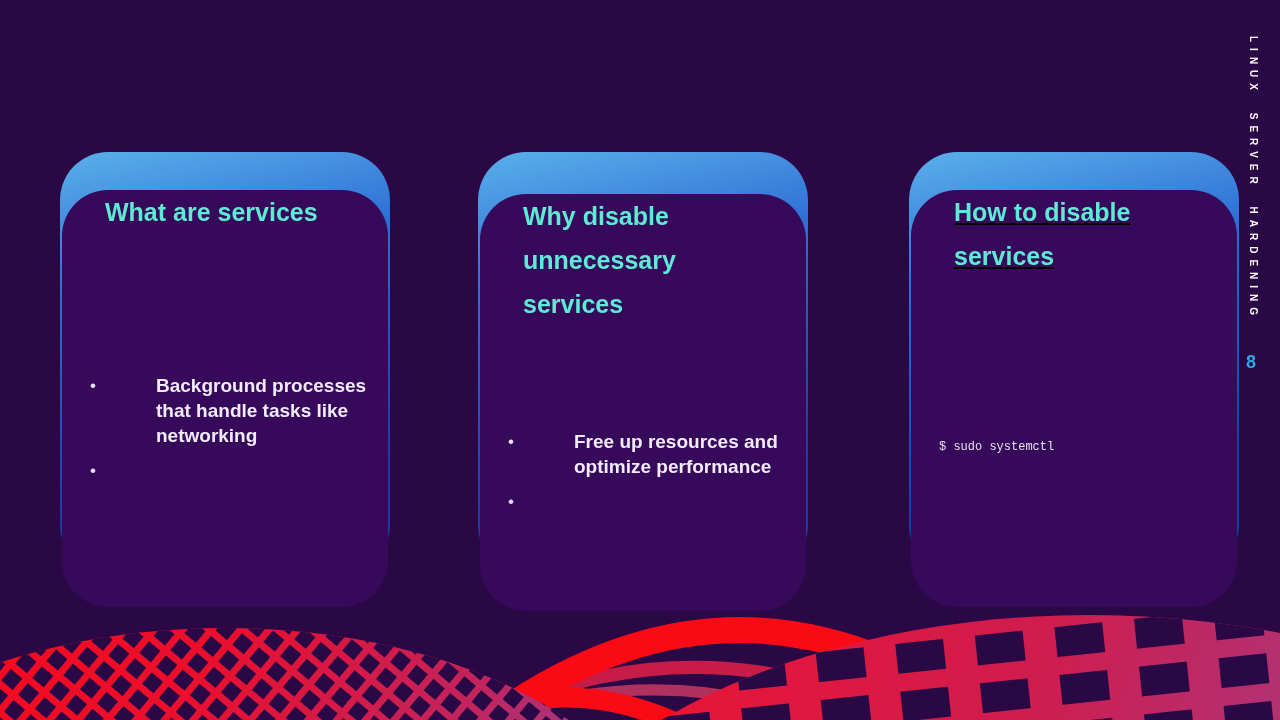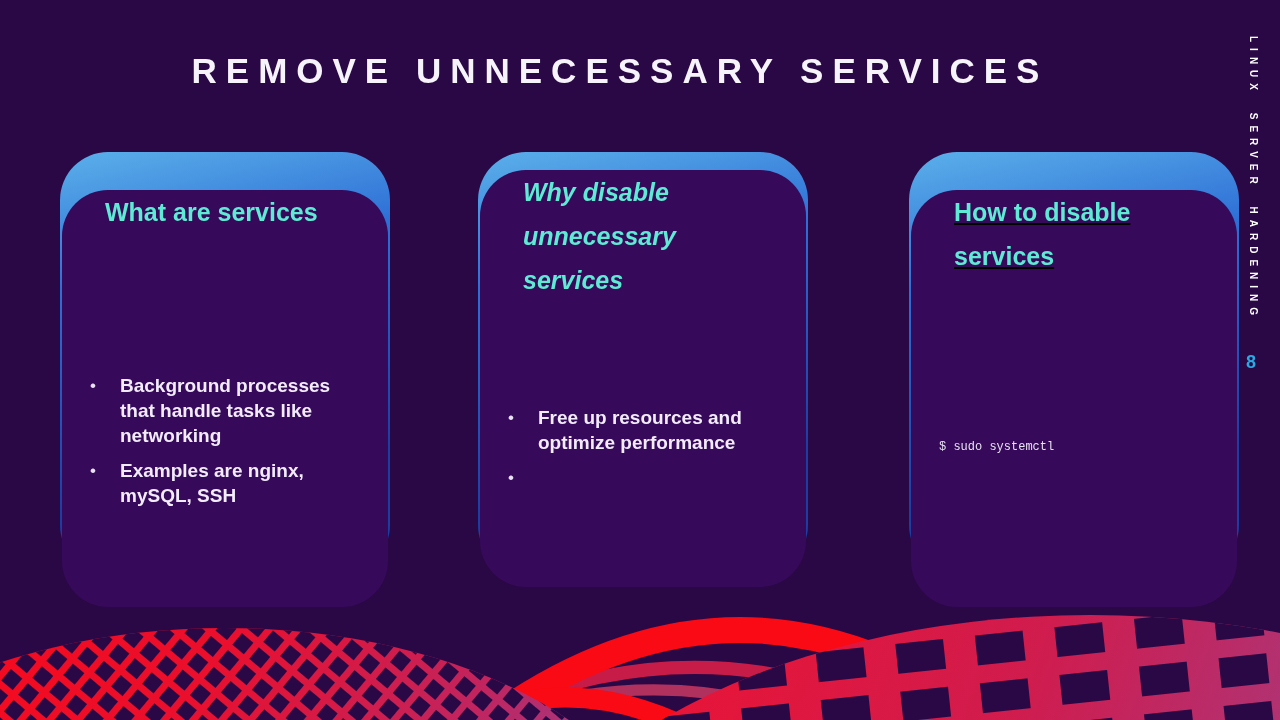--- a/index.html
+++ b/index.html
@@ -55,21 +55,21 @@
 
   .card-title {
     margin: 36px auto 0 auto;
     max-width: 240px;
     text-align: left;
     color: #5eead4;
     font-size: 25px;
     font-weight: 700;
     line-height: 44px;
   }
-  .card-2 .card-title { margin-top: 16px; font-style: italic; }
+  .card-2 .card-title { margin-top: 40px; }
 
   .bullets {
     position: absolute;
     left: 28px;
     right: 18px;
   }
   .card-1 .bullets { top: 183px; }
   .card-2 .bullets { top: 235px; }
   .bullet-item {
     display: flex;
@@ -82,20 +82,21 @@
     font-size: 17px;
     line-height: 25px;
   }
   .bullet-dot::before { content: "•"; }
   .bullet-text {
     max-width: 232px;
     color: #F2ECFA;
     font-size: 19px;
     font-weight: 700;
     line-height: 25px;
+    margin-left: 36px;
   }
 
   .code-block {
     position: absolute;
     top: 244px;
     left: 28px;
     right: 14px;
     font-family: "Liberation Mono", "DejaVu Sans Mono", monospace;
     color: #E7E1F2;
     font-size: 12px;
@@ -133,33 +134,31 @@
     width: 1280px;
     height: 175px;
     pointer-events: none;
   }
 </style>
 </head>
 <body>
 
 <div class="slide">
 
-  <h1 class="slide-title">REMOVE UNNECESSARY SERVICES</h1>
 
   <div class="card card-1">
     <div class="card-inner">
       <h2 class="card-title">What are services</h2>
       <div class="bullets">
         <div class="bullet-item">
           <span class="bullet-dot"></span>
           <span class="bullet-text">Background processes that handle tasks like networking</span>
         </div>
         <div class="bullet-item">
           <span class="bullet-dot"></span>
-          <span class="bullet-text">Examples are nginx, mySQL, SSH</span>
         </div>
       </div>
     </div>
   </div>
 
   <div class="card card-2">
     <div class="card-inner">
       <h2 class="card-title">Why disable unnecessary services</h2>
       <div class="bullets">
         <div class="bullet-item">

